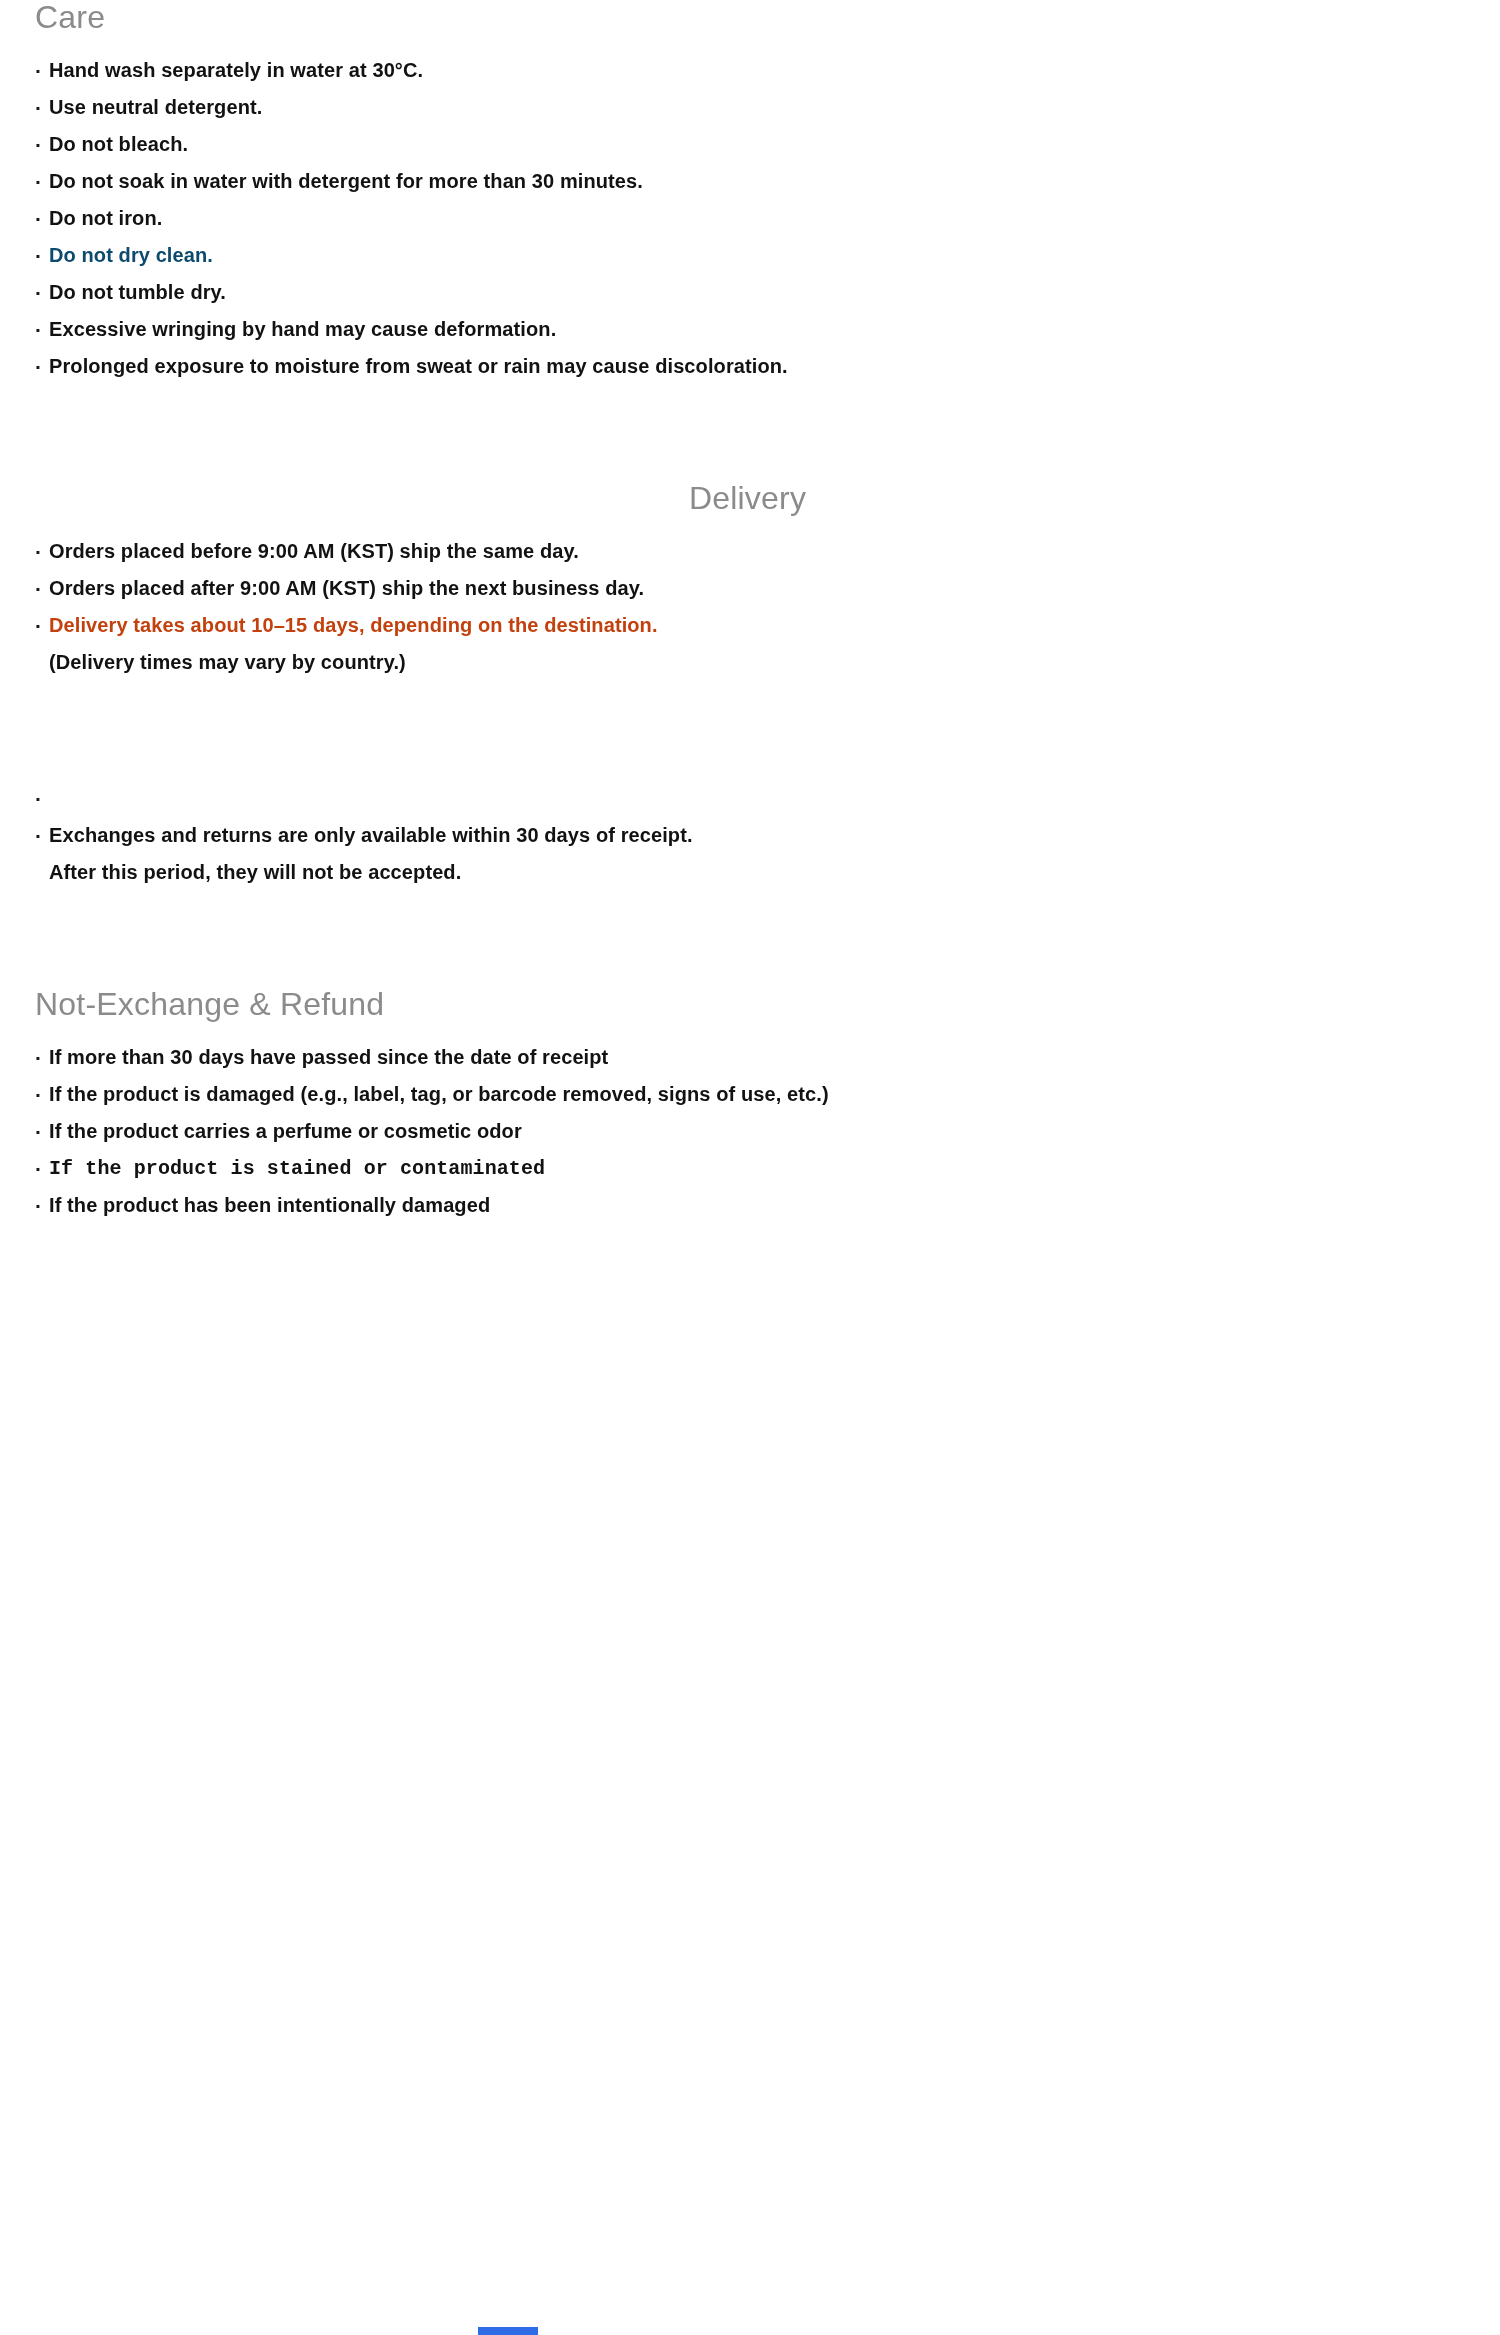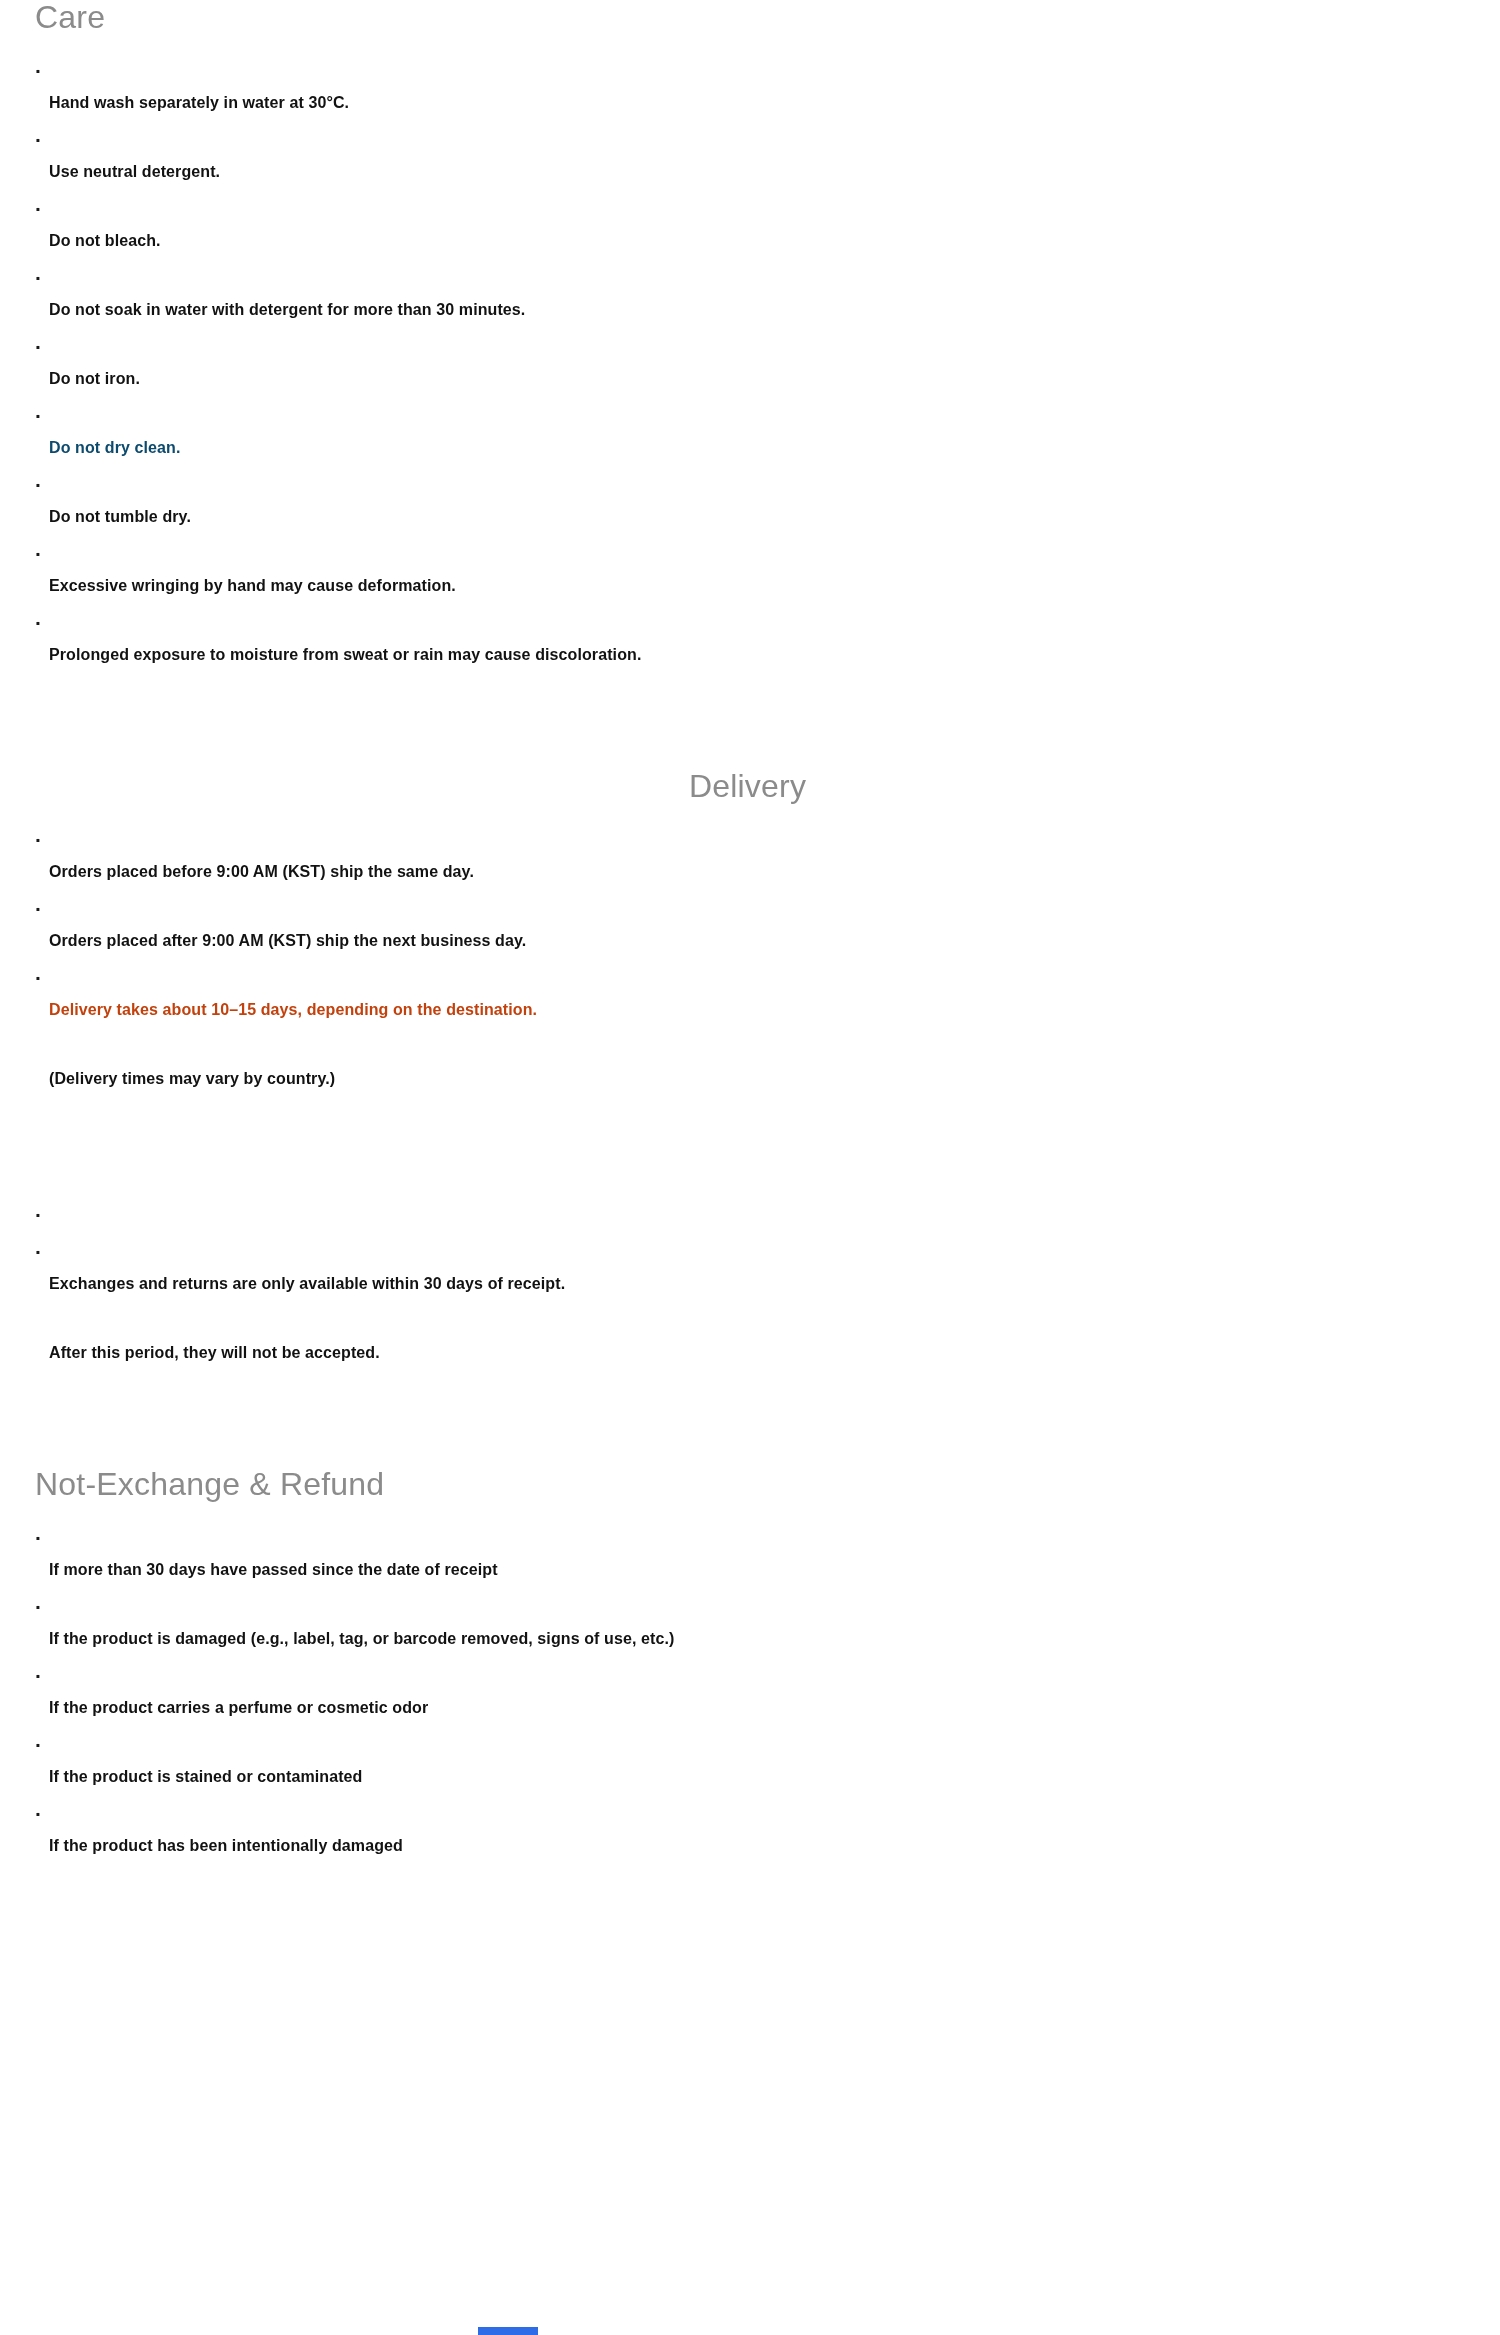--- a/index.html
+++ b/index.html
@@ -38,26 +38,25 @@
     width: 14px;
     font-size: 21px;
     font-weight: 600;
     color: #1a1a1a;
     line-height: 37px;
   }
   .item-text {
     flex: 1 1 auto;
   }
   .line {
-    font-size: 16px;
+    font-size: 20px;
     font-weight: 600;
     color: #121212;
     line-height: 37px;
     letter-spacing: 0.1px;
-    margin-top: 32px;
   }
   .bottom-partial {
     position: absolute;
     left: 478px;
     bottom: 0;
     width: 60px;
     height: 8px;
   }
 </style>
 </head>
@@ -180,21 +179,21 @@
         </li>
         <li class="item">
           <span class="bullet">·</span>
           <div class="item-text">
             <div class="line" style="color: rgb(18, 18, 18);">If the product carries a perfume or cosmetic odor</div>
           </div>
         </li>
         <li class="item">
           <span class="bullet">·</span>
           <div class="item-text">
-            <div class="line" style="color: rgb(18, 18, 18);">If the product is stained or contaminated</div>
+            <div class="line" style="color: rgb(18, 18, 18); font-family: Liberation Mono, monospace;">If the product is stained or contaminated</div>
           </div>
         </li>
         <li class="item">
           <span class="bullet">·</span>
           <div class="item-text">
             <div class="line" style="color: rgb(18, 18, 18);">If the product has been intentionally damaged</div>
           </div>
         </li>
       </ul>
     </section>

